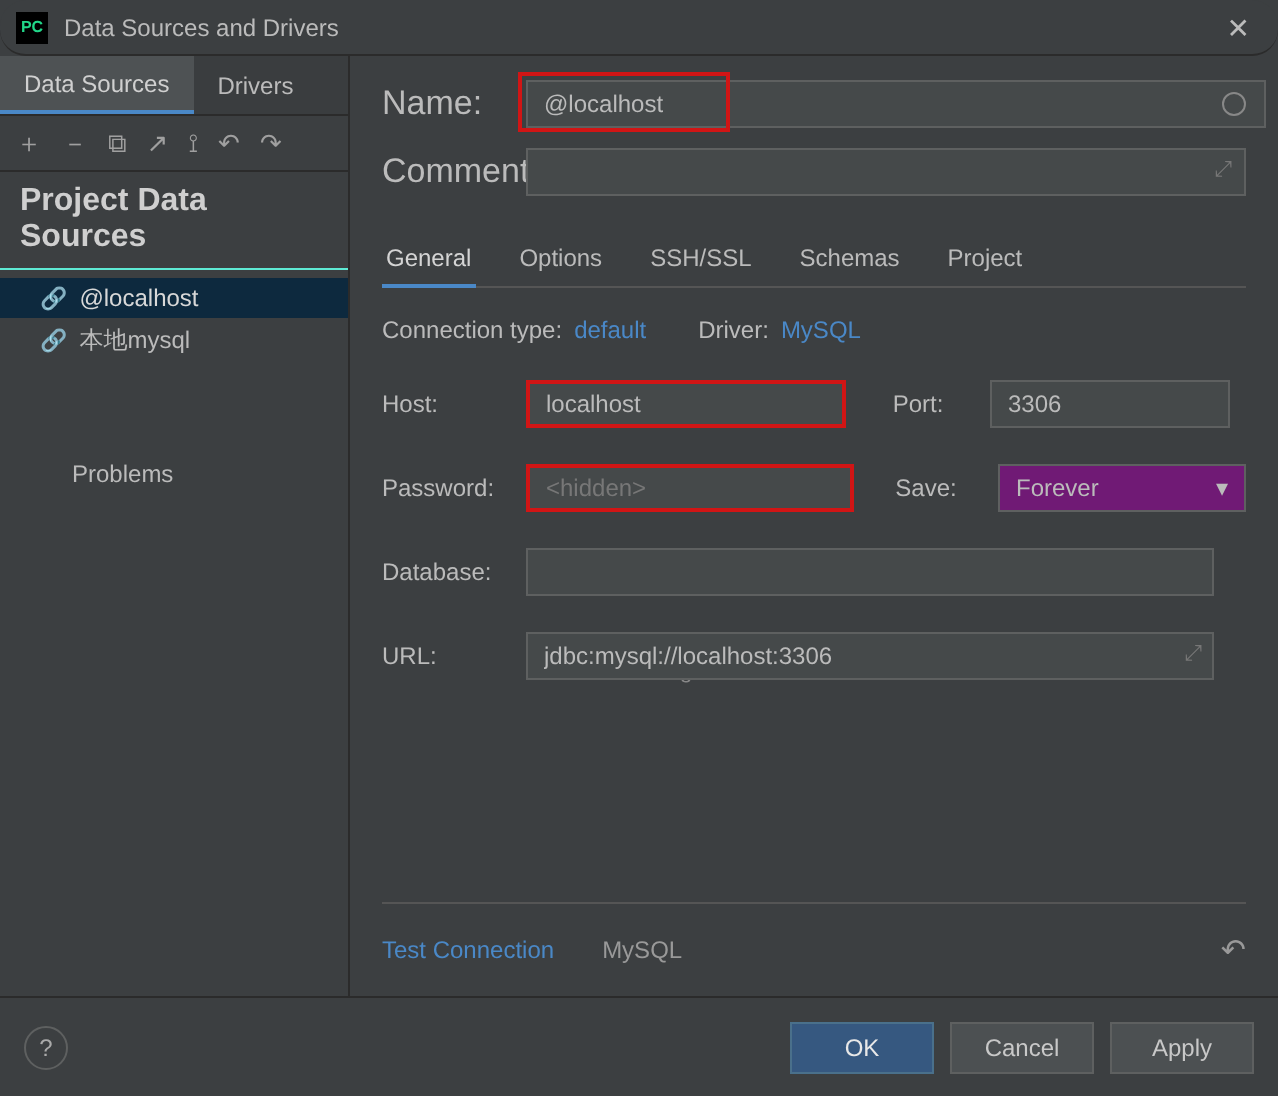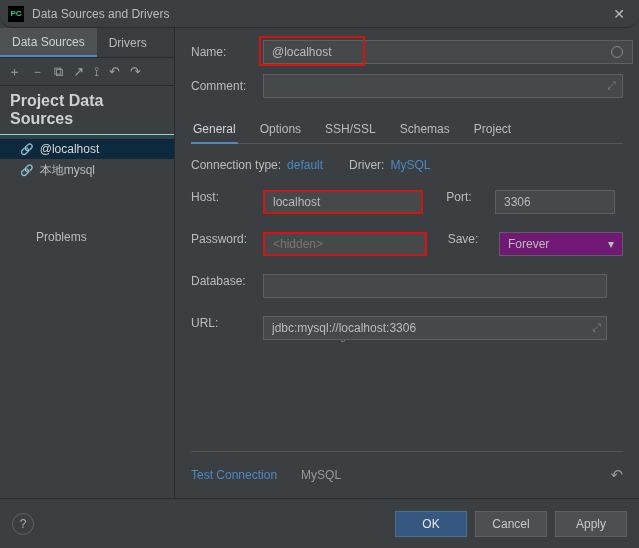--- a/index.html
+++ b/index.html
@@ -74,21 +74,21 @@
     padding: 3px 8px 3px 20px;
     display: flex; align-items: center; gap: 6px;
     cursor: pointer;
     color: #bbb;
   }
   .tree-item.sel { background: #0d293e; color: #d8d8d8; }
   .db-icon { color: #4a88c7; font-size: 11px; }
   .problems { padding: 44px 0 0 36px; color: #bbb; }
   .right { flex: 1; padding: 12px 16px 0 16px; display: flex; flex-direction: column; }
   .form-row { display: flex; align-items: center; margin-bottom: 10px; }
-  .form-row label { width: 72px; color: #bbb; font-size: 12px; }
+  .form-row label { width: 72px; color: #bbb; font-size: 17px; }
   .name-wrap { flex: 1; position: relative; display: flex; align-items: center; }
   .name-input {
     flex: 1; height: 24px;
     background: #45494a;
     border: 1px solid #5e6060;
     color: #bbb;
     padding: 0 8px;
     font-size: 12px;
   }
   .red-box { border: 2px solid #d11515 !important; }
@@ -113,21 +113,21 @@
   .expand { position: absolute; right: 6px; top: 4px; color: #777; font-size: 11px; }
   .subtabs {
     display: flex; gap: 20px;
     border-bottom: 1px solid #555;
     margin: 8px 0 14px 0;
   }
   .subtab { padding: 6px 2px; color: #bbb; cursor: pointer; font-size: 12px; }
   .subtab.active { color: #d4d4d4; border-bottom: 2px solid #4a88c7; margin-bottom: -1px; }
   .info-row { margin-bottom: 18px; color: #bbb; font-size: 12px; display:flex; gap:6px; }
   .link { color: #4a88c7; cursor: pointer; }
-  .field-row { display: flex; align-items: flex-start; margin-bottom: 18px; }
+  .field-row { display: flex; align-items: center; margin-bottom: 18px; }
   .field-row label { width: 72px; color: #bbb; }
   .txt {
     height: 24px;
     background: #45494a;
     border: 1px solid #5e6060;
     color: #bbb;
     padding: 0 8px;
     font-size: 12px;
   }
   .txt::placeholder { color: #777; }

